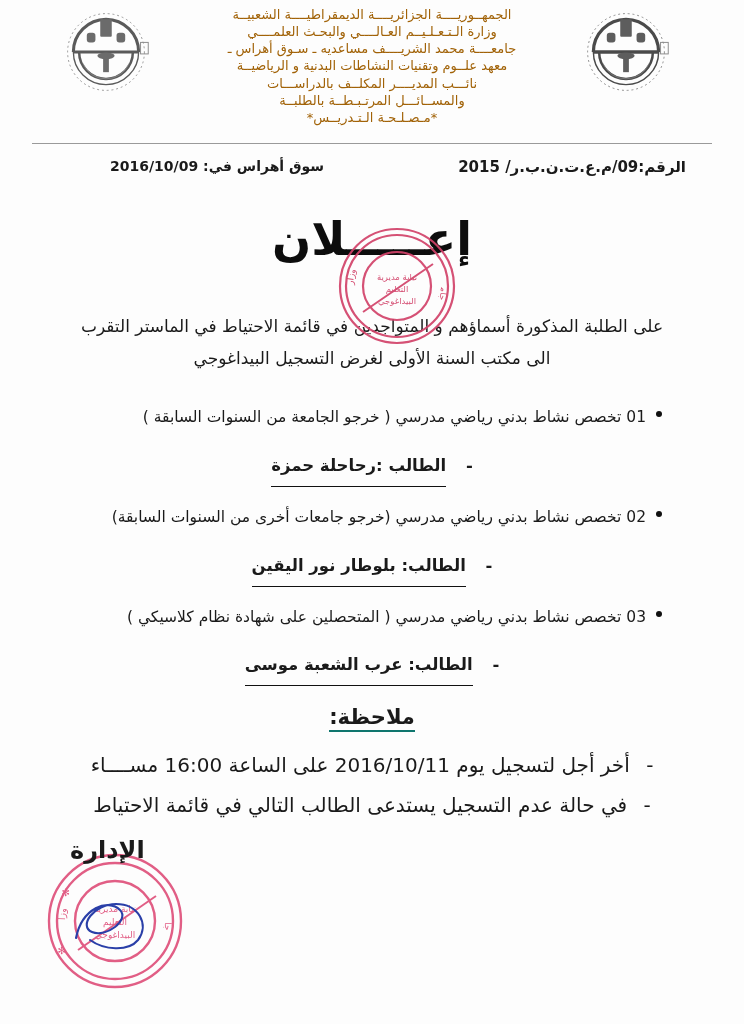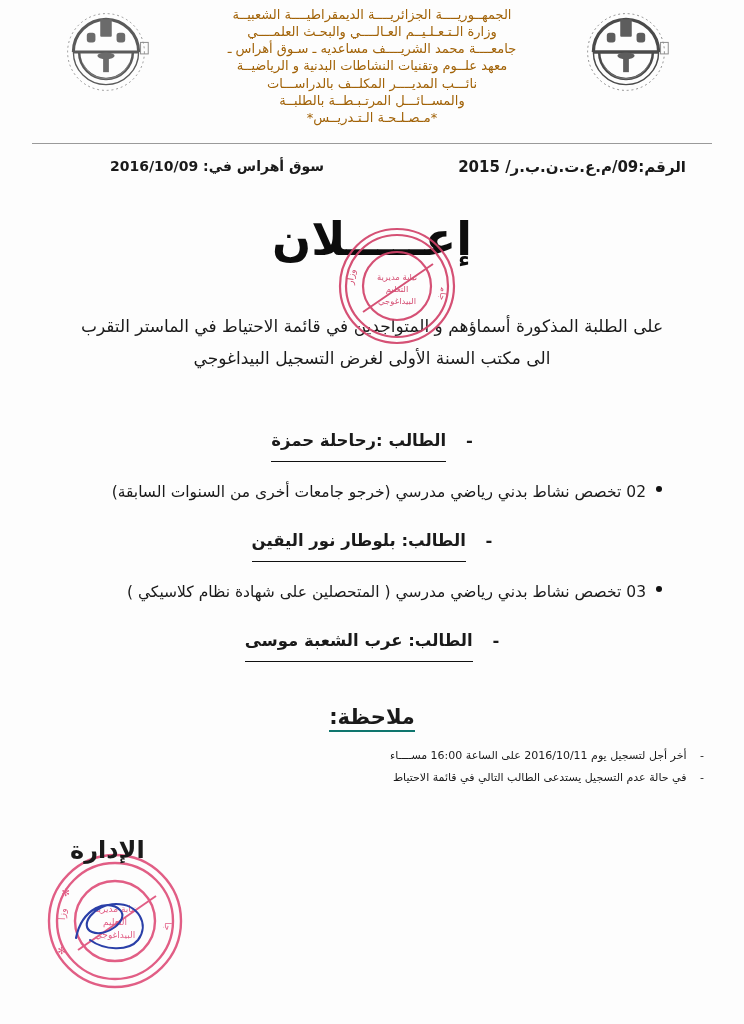--- a/index.html
+++ b/index.html
@@ -172,22 +172,22 @@
     text-align: center;
     font-size: 21px;
     font-weight: bold;
     margin-bottom: 16px;
   }
   .notes-title span {
     border-bottom: 2px solid #0f766e;
     padding-bottom: 1px;
   }
   .note-line {
-    text-align: right;
-    font-size: 11px;
+    text-align: center;
+    font-size: 20px;
     line-height: 2.0;
   }
   .note-dash { display: inline-block; margin-left: 10px; }
 
   
   .signature {
     position: absolute;
     top: 836px;
     left: 70px;
   }
@@ -307,20 +307,24 @@
   </div>
 
   <div class="body-para">
     <div>على الطلبة المذكورة أسماؤهم و المتواجدين في قائمة الاحتياط في الماستر التقرب</div>
     <div>الى مكتب السنة الأولى لغرض التسجيل البيداغوجي</div>
   </div>
 
   <div class="items">
 
     <div class="item-block">
+      <div class="item-line">
+        <span class="bullet"></span>
+        <span class="item-text">01 تخصص نشاط بدني رياضي مدرسي ( خرجو الجامعة من السنوات السابقة )</span>
+      </div>
       <div class="student-line">
         <span class="student-dash">-</span>
         <span class="student-name"><span>الطالب :</span><span>رحاحلة حمزة</span></span>
       </div>
     </div>
 
     <div class="item-block">
       <div class="item-line">
         <span class="bullet"></span>
         <span class="item-text">02 تخصص نشاط بدني رياضي مدرسي (خرجو جامعات أخرى من السنوات السابقة)</span>

